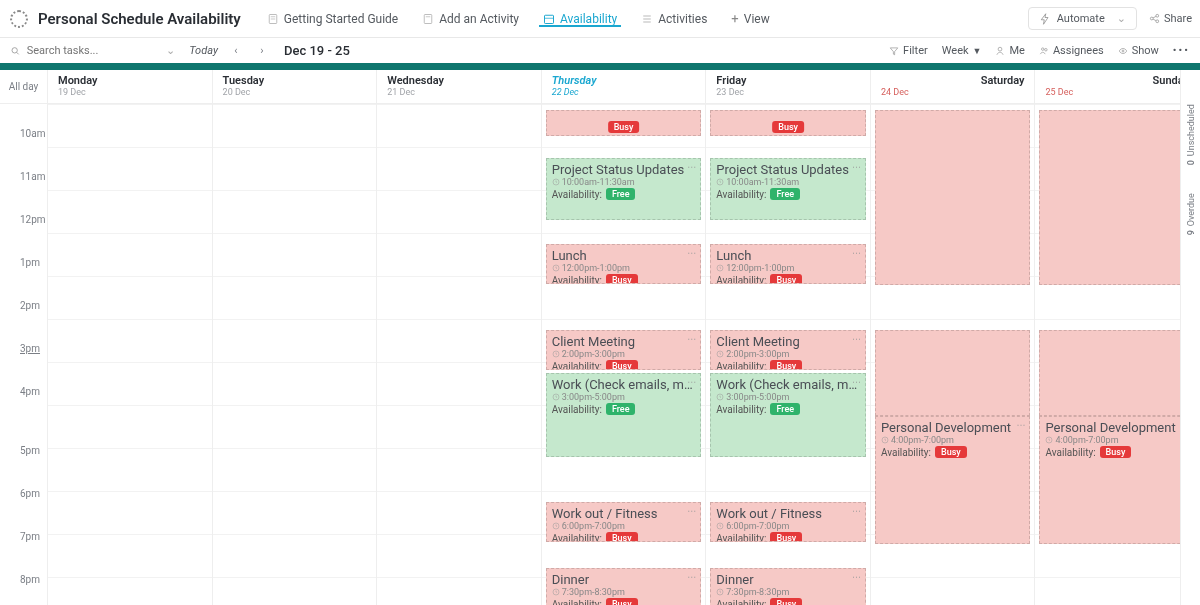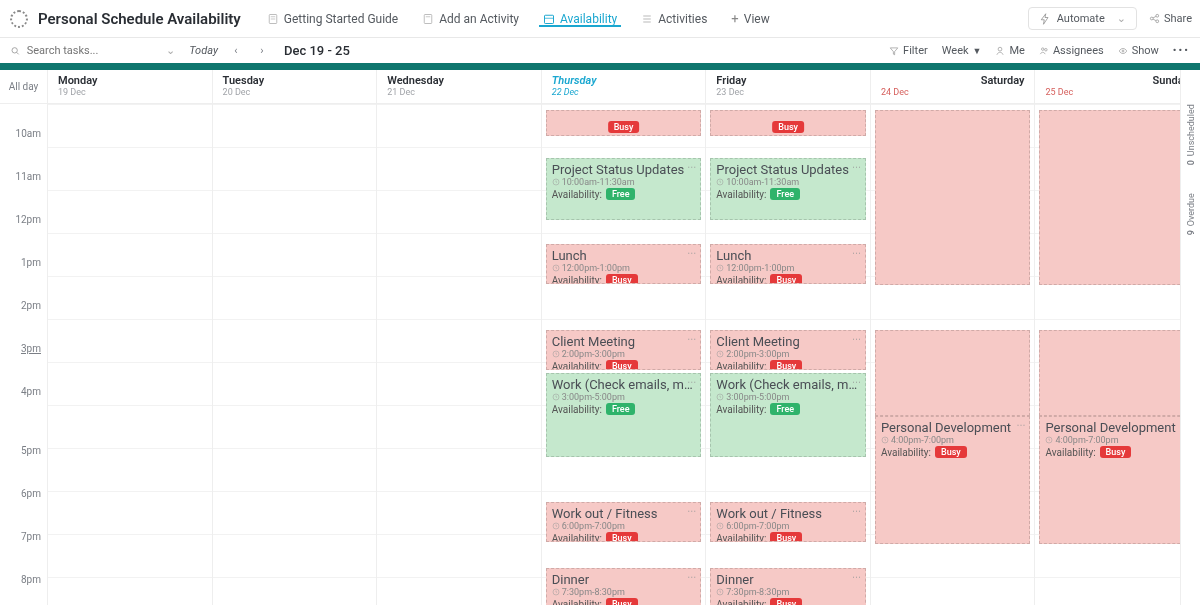--- a/index.html
+++ b/index.html
@@ -27,21 +27,21 @@
 .today { color: #54595f; cursor: pointer; font-style: italic; }
 .arrow { width: 16px; text-align: center; color: #7b7f86; cursor: pointer; }
 .date-range { font-size: 13px; color: #2a2e34; font-weight: 500; margin-left: 4px; }
 .toolbar-right { margin-left: auto; display: flex; align-items: center; gap: 14px; }
 .tbtn { display: flex; align-items: center; gap: 4px; color: #54595f; cursor: pointer; }
 .more { letter-spacing: 2px; }
 
 .calendar { display: flex; height: calc(605px - 70px); position: relative; }
 .timecol { width: 48px; flex-shrink: 0; border-right: 1px solid #eee; }
 .allday-cell { height: 34px; display: flex; align-items: center; justify-content: center; font-size: 10px; color: #7b7f86; border-bottom: 1px solid #eee; }
-.hour { height: 43px; text-align: right; padding-right: 6px; font-size: 10px; color: #7b7f86; position: relative; top: -6px; }
+.hour { height: 43px; text-align: left; padding-right: 6px; font-size: 10px; color: #7b7f86; position: relative; top: -6px; padding-left: 20px; }
 .grid { flex: 1; display: flex; overflow: hidden; }
 .daycol { flex: 1; border-right: 1px solid #eee; position: relative; min-width: 0; }
 .dayhead { height: 34px; padding: 4px 10px; border-bottom: 1px solid #eee; }
 .dayname { font-size: 11px; font-weight: 600; color: #2a2e34; }
 .daydate { font-size: 9px; color: #a0a3a8; }
 .dayhead.today .dayname, .dayhead.today .daydate { color: #1aa7d0; }
 .dayhead.weekend .daydate { color: #d6605d; }
 .dayhead.weekend .dayname { color: #2a2e34; text-align: right; }
 .slots { position: relative; }
 .hline { position: absolute; left: 0; right: 0; border-top: 1px solid #f2f2f2; }

